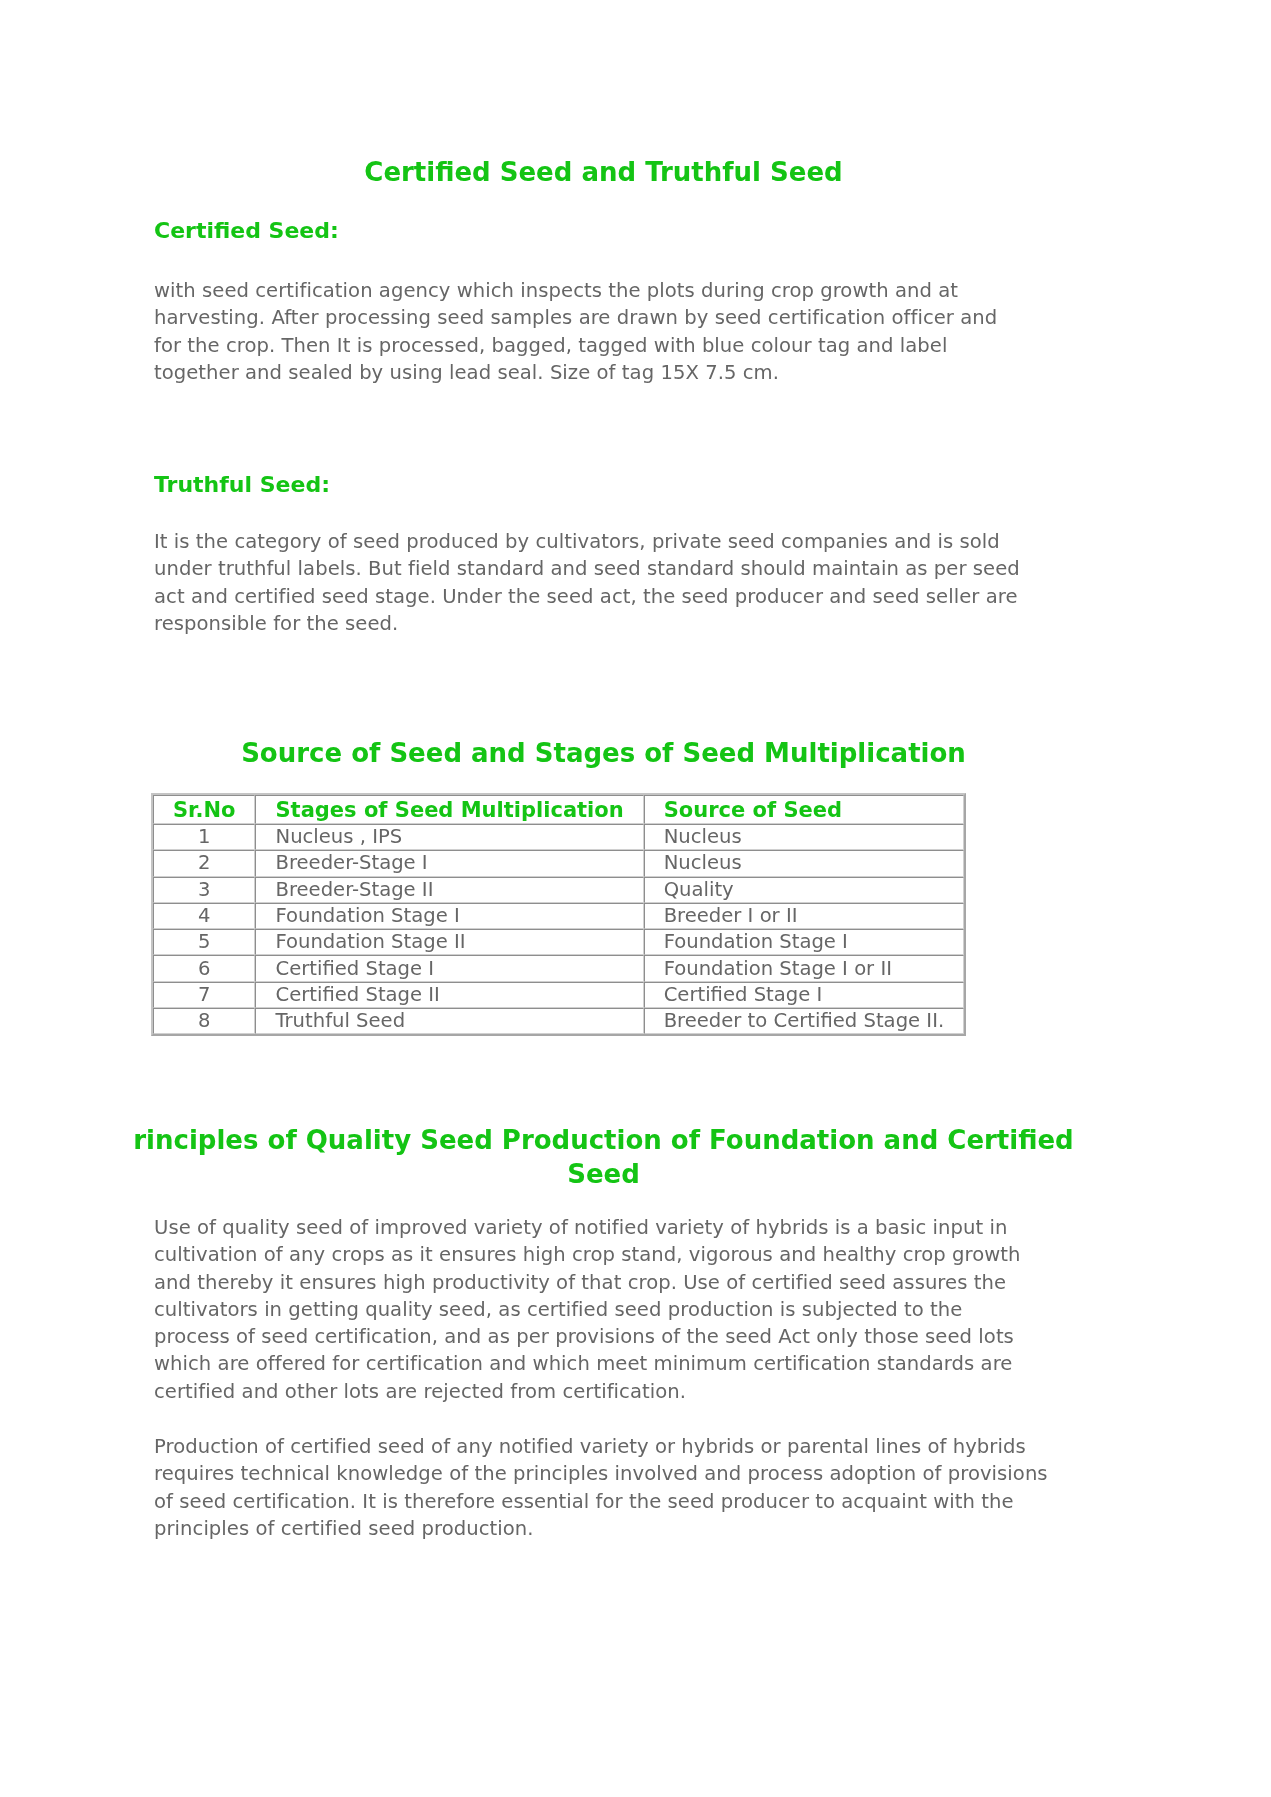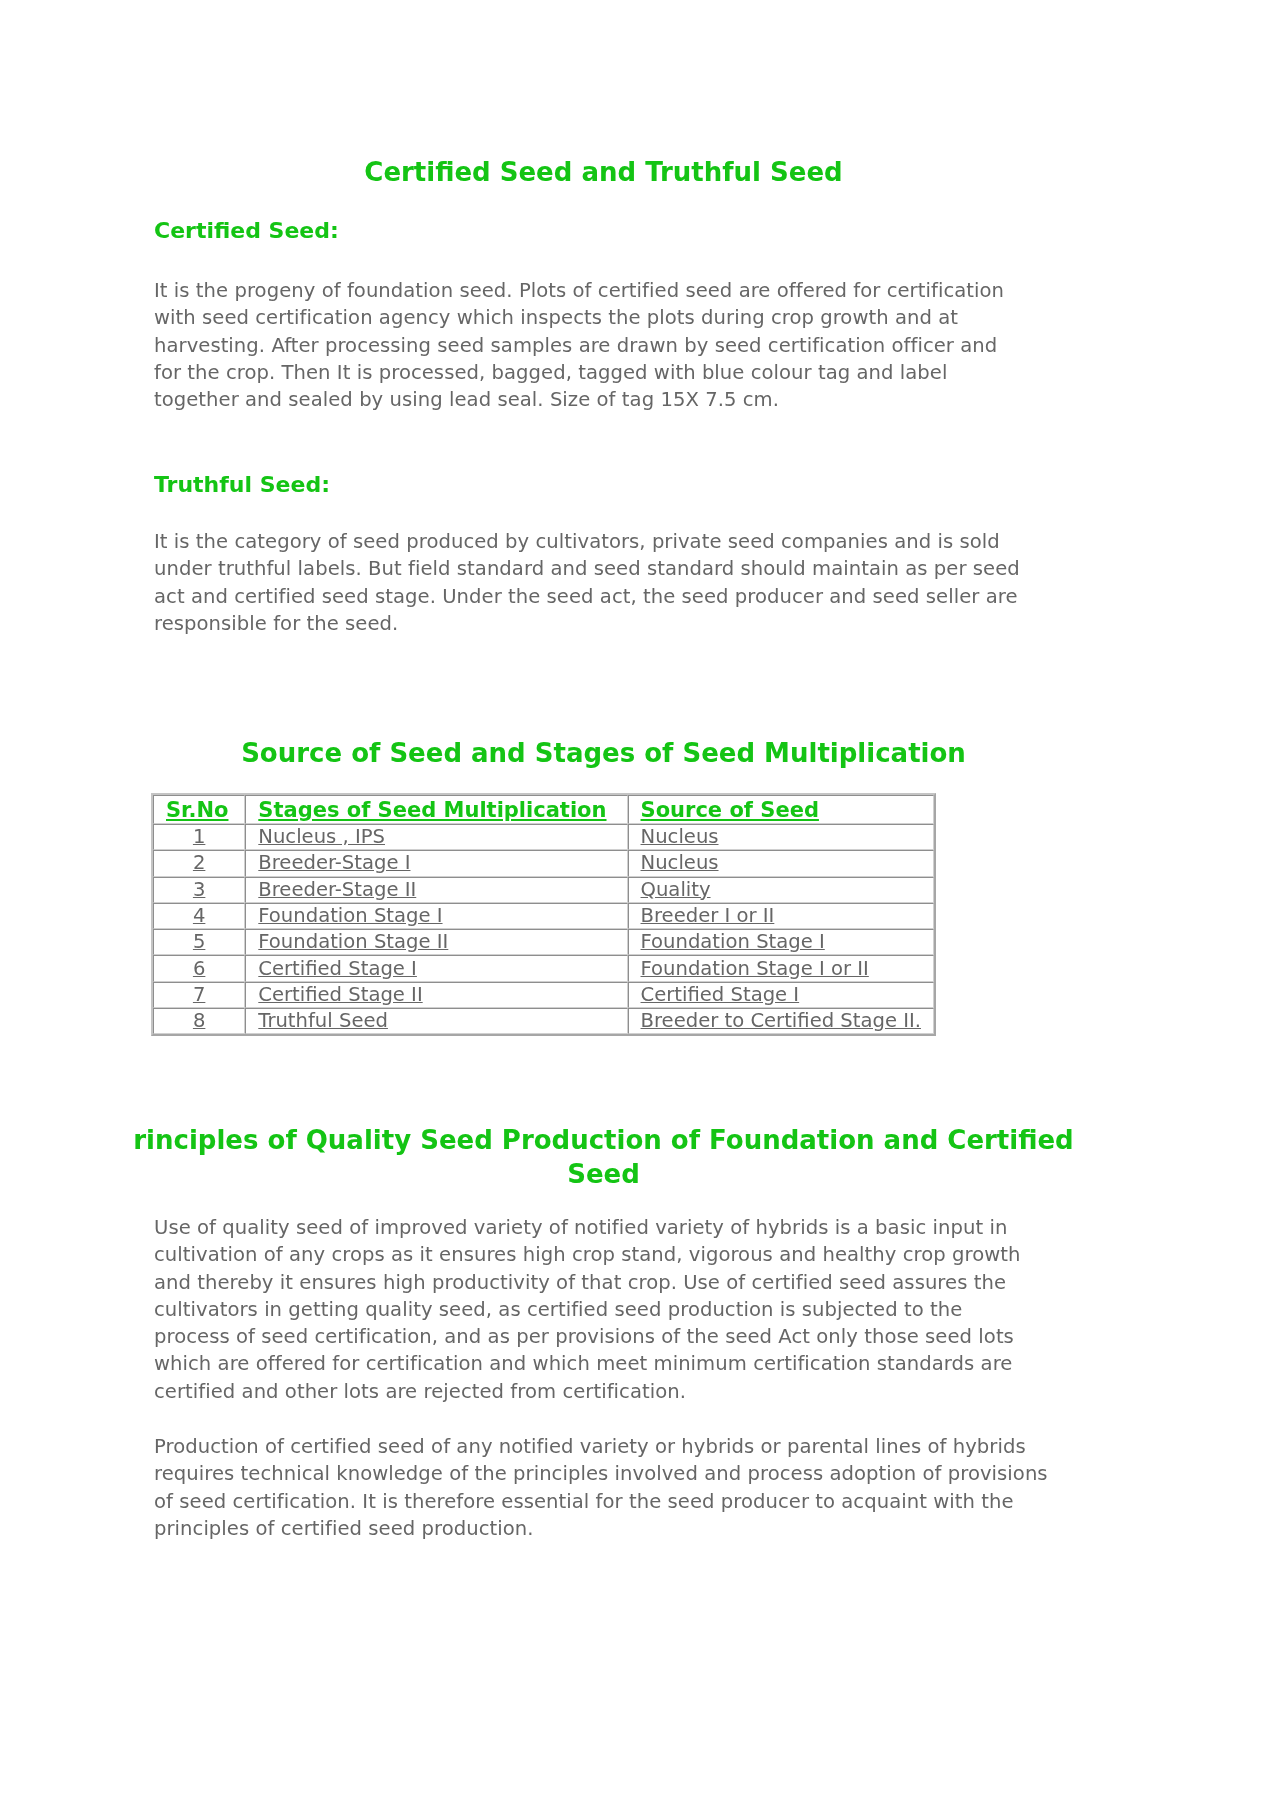--- a/index.html
+++ b/index.html
@@ -65,25 +65,24 @@
       border-top-color: #c4c4c4;
       border-left-color: #c4c4c4;
       font-size: 19.6px;
     }
     .seed-table th, .seed-table td {
       border: 1px solid #9a9a9a;
       border-top-color: #8e8e8e;
       border-left-color: #8e8e8e;
       border-bottom-color: #d0d0d0;
       border-right-color: #d0d0d0;
-      padding: 0 12px;
+      padding: 0 19px;
       text-align: left;
       vertical-align: middle;
       white-space: nowrap;
-      text-decoration: underline;
     }
     .seed-table th {
       height: 27px;
       font-weight: bold;
       font-size: 21px;
       color: #14c414;
     }
     .seed-table td {
       height: 24.3px;
       color: #666666;
@@ -96,21 +95,20 @@
 </head>
 <body>
 
 <div class="page">
 
   <h1 class="h-title" style="top:155px;">Certified Seed and Truthful Seed</h1>
 
   <h2 class="h-sub" style="top:217px;">Certified Seed:</h2>
 
   <p class="para" style="top:277px;">
-    <span class="line">It is the progeny of foundation seed. Plots of certified seed are offered for certification</span>
     <span class="line">with seed certification agency which inspects the plots during crop growth and at</span>
     <span class="line">harvesting. After processing seed samples are drawn by seed certification officer and</span>
     <span class="line">for the crop. Then It is processed, bagged, tagged with blue colour tag and label</span>
     <span class="line">together and sealed by using lead seal. Size of tag 15X 7.5 cm.</span>
   </p>
 
   <h2 class="h-sub" style="top:471px;">Truthful Seed:</h2>
 
   <p class="para" style="top:528px;">
     <span class="line">It is the category of seed produced by cultivators, private seed companies and is sold</span>

